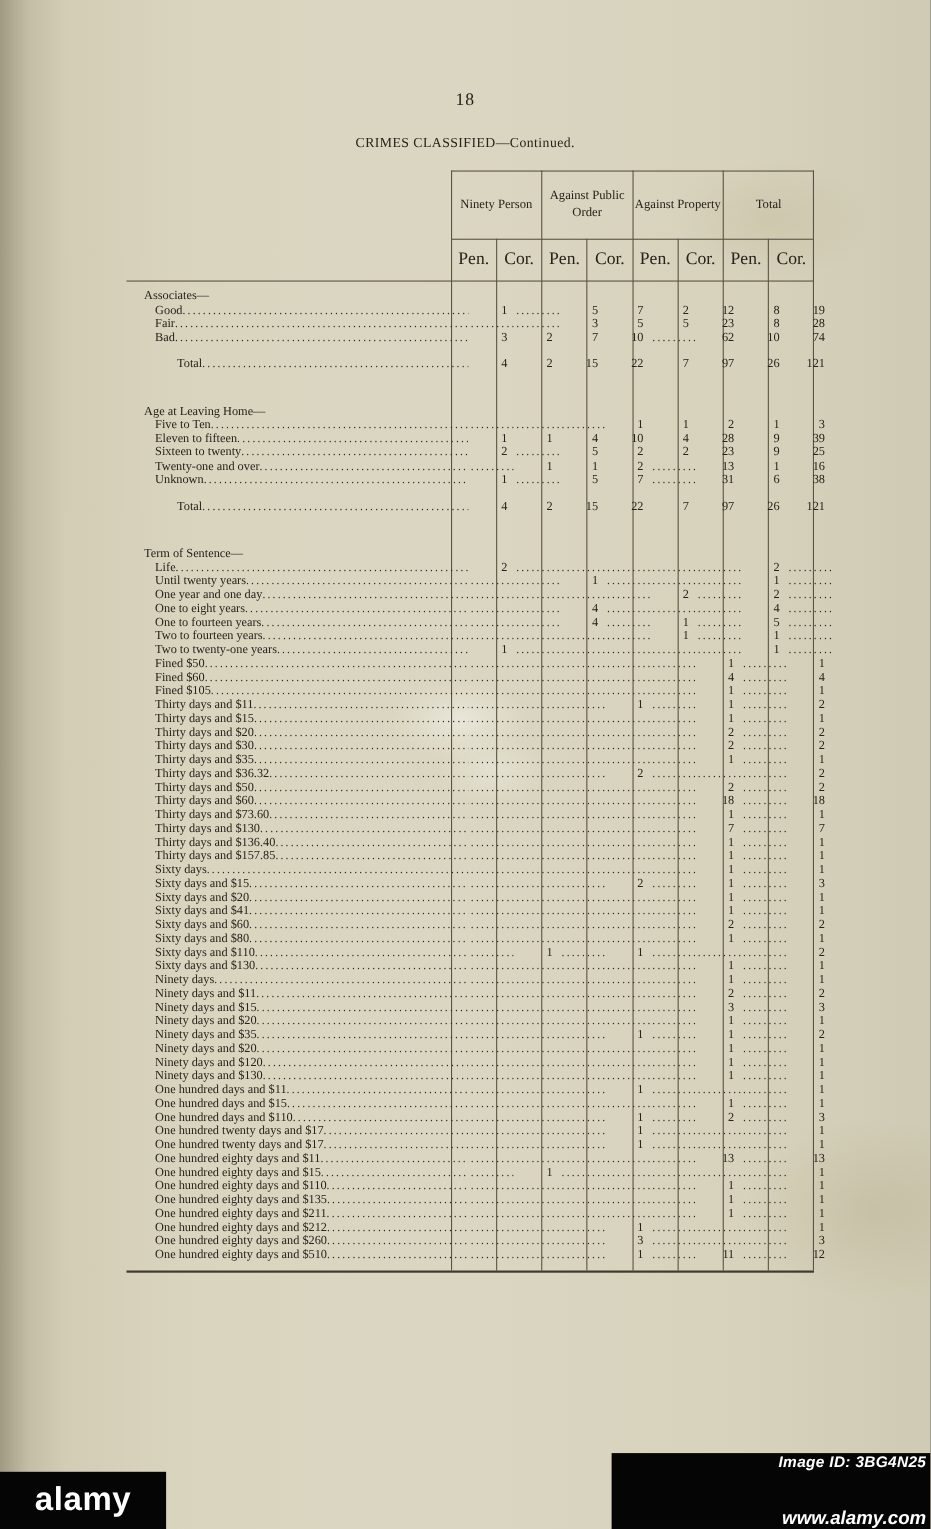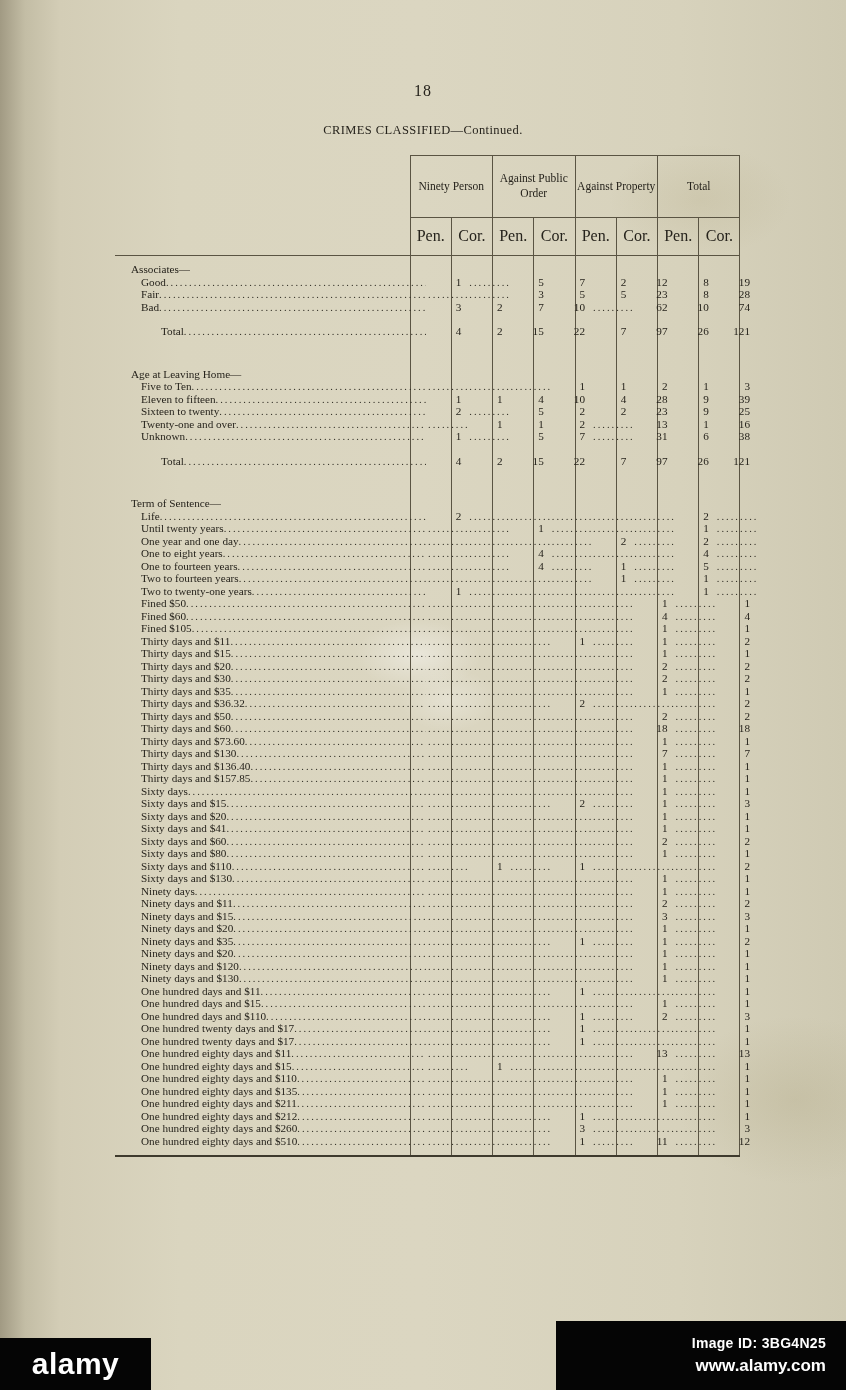--- a/index.html
+++ b/index.html
@@ -56,22 +56,22 @@
   .num.empty { text-align:left; padding-left:2px; padding-right:0; }
   .num.empty::after { content:"..................."; letter-spacing:2px; font-size:10.5px; color:#2e2b22; }
   .spacer { width:625px; }
 
   
   .footer-left { position:absolute; left:0; bottom:0; width:151px; height:52px; background:#050505;
                  display:flex; align-items:center; justify-content:center; }
   .alamy-logo { color:#fff; font-family:"Liberation Sans", sans-serif; font-weight:bold;
                 font-size:30px; letter-spacing:0.5px; }
   .footer-right { position:absolute; right:0; bottom:0; width:290px; height:69px; background:#050505;
-                  display:flex; flex-direction:column; align-items:flex-end; justify-content:center;
-                  gap:5px; padding-right:20px; font-family:"Liberation Sans", sans-serif; color:#fff; }
+                  display:flex; flex-direction:column; align-items:flex-end; justify-content:space-between;
+                  gap:5px; padding-right:4px; font-family:"Liberation Sans", sans-serif; color:#fff;font-style:italic; }
   .image-id { font-size:14px; font-weight:bold; letter-spacing:0.3px; }
   .site-url { font-size:17px; font-weight:bold; }
 </style>
 </head>
 <body>
 
 <div class="scan">
 
   <div class="page-num">18</div>
   <div class="title">CRIMES CLASSIFIED—Continued.</div>

